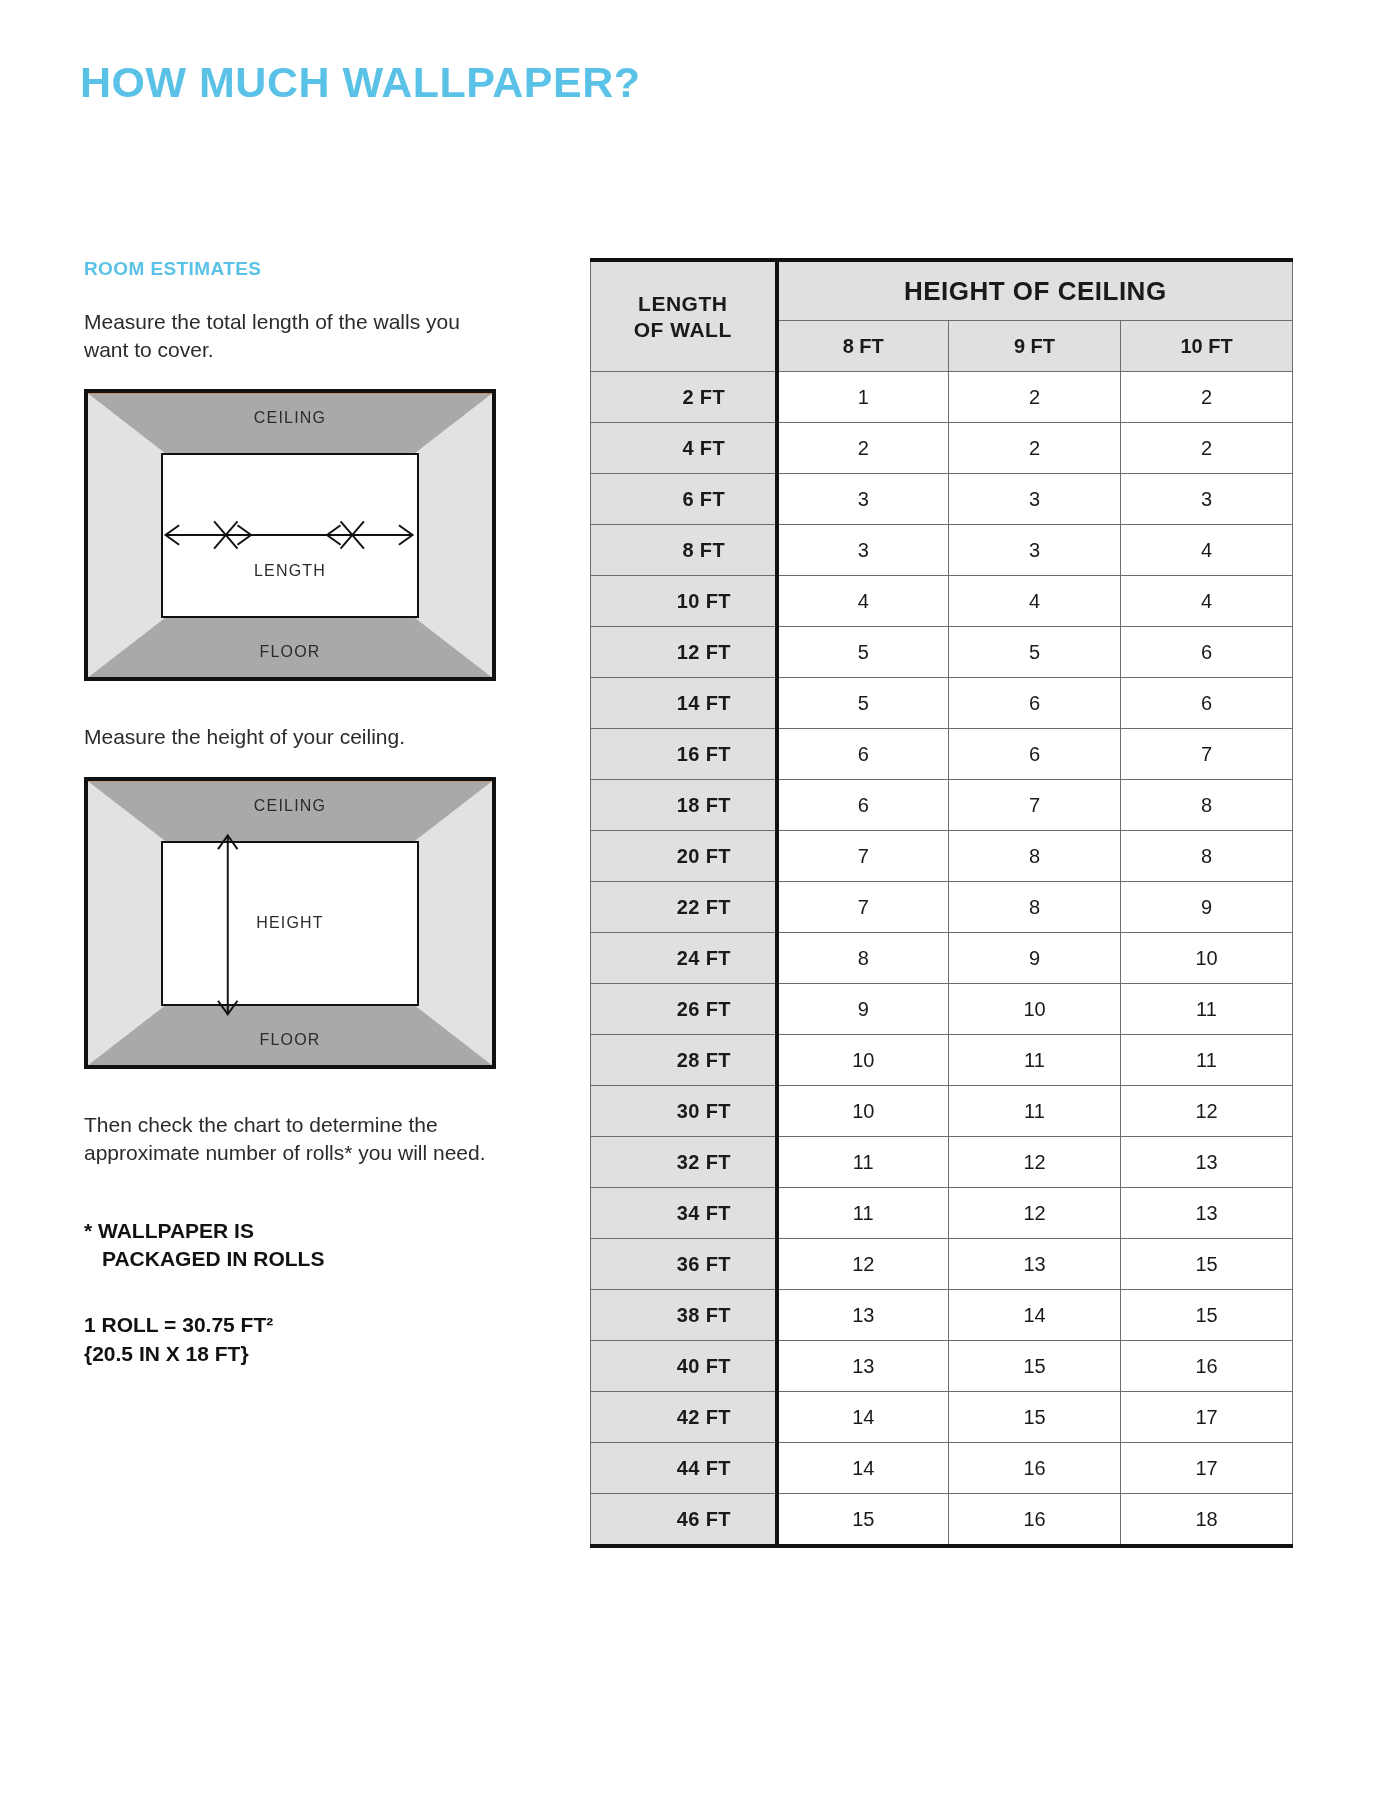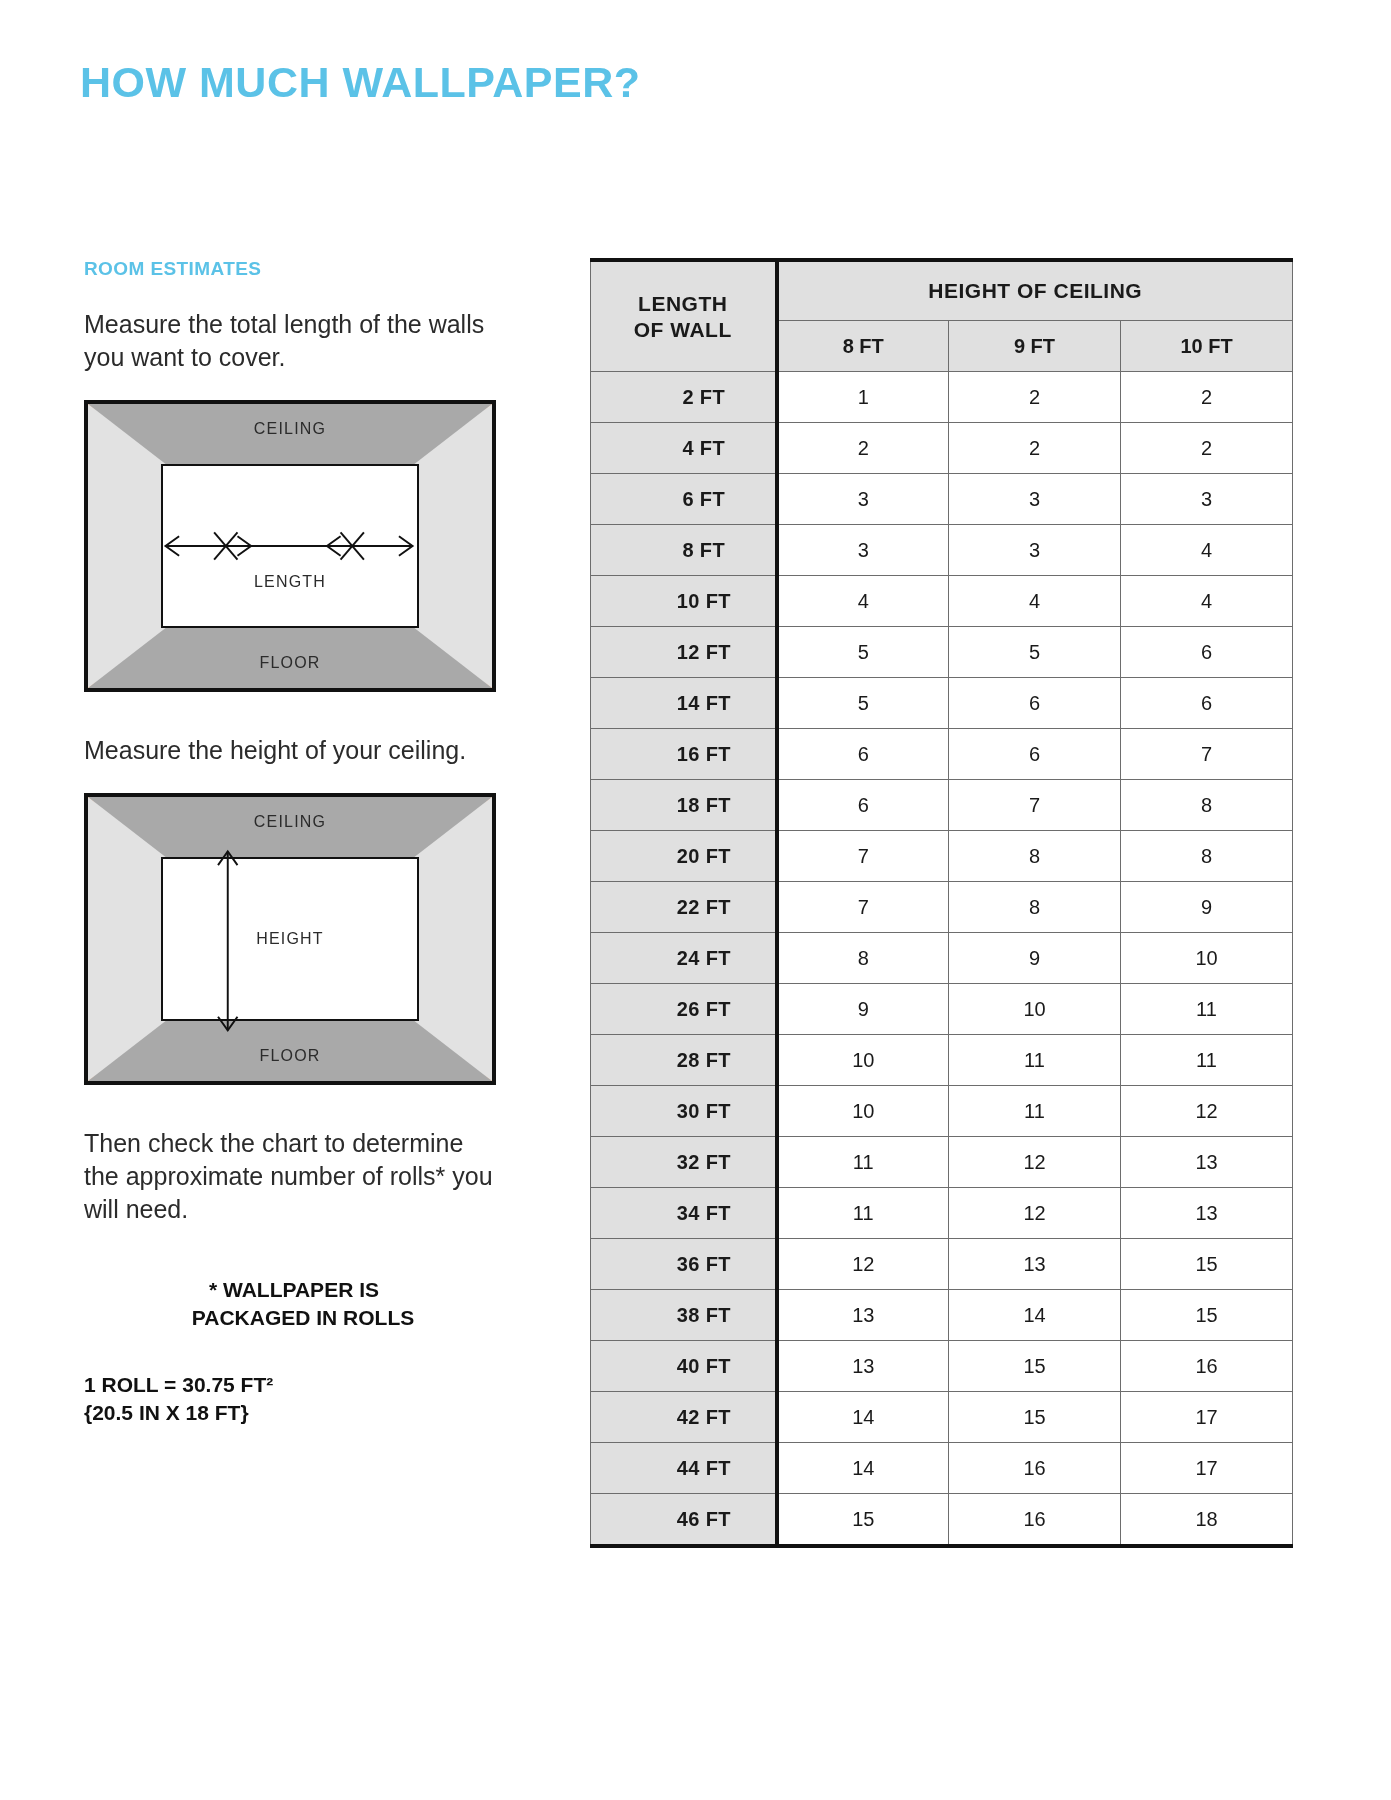--- a/index.html
+++ b/index.html
@@ -39,21 +39,21 @@
     width: 420px;
   }
   .section-head {
     color: #5bc2e7;
     font-size: 19px;
     font-weight: bold;
     letter-spacing: 0.4px;
     margin: 0 0 28px 0;
   }
   .para {
-    font-size: 25px;
+    font-size: 21px;
     line-height: 1.32;
     color: #2b2b2b;
     margin: 0;
   }
   
   .room {
     position: relative;
     width: 412px;
     height: 292px;
     border: 4px solid #111;
@@ -118,21 +118,20 @@
     width: 100%; height: 100%;
     overflow: visible;
   }
   
   .footnote {
     font-size: 21px;
     font-weight: bold;
     line-height: 1.35;
     margin: 0;
     color: #111;
-    text-align: center;
   }
   .footnote .indent { padding-left: 18px; display: block; }
   .rollinfo {
     font-size: 21px;
     font-weight: bold;
     line-height: 1.35;
     margin: 0;
     color: #111;
   }
   
@@ -157,21 +156,21 @@
   }
   table.rolls th, table.rolls td {
     border: 1px solid #6d6d6d;
     text-align: center;
     font-size: 19px;
     color: #1a1a1a;
   }
   table.rolls .hdr-main {
     background: #e0e0e0;
     font-weight: bold;
-    font-size: 21px;
+    font-size: 26px;
     letter-spacing: 0.5px;
     height: 56px;
   }
   table.rolls .hdr-sub {
     background: #e0e0e0;
     font-weight: bold;
     font-size: 20px;
     height: 48px;
   }
   table.rolls .corner {

